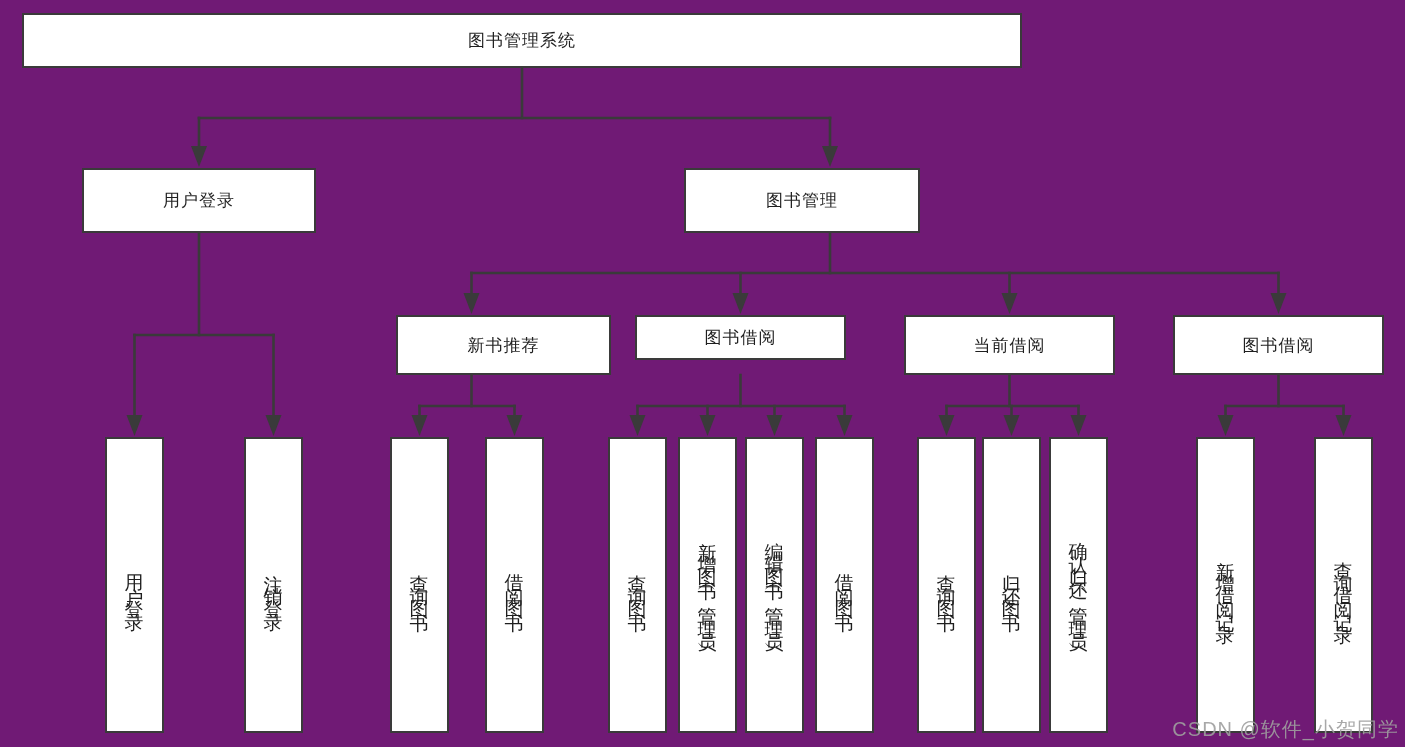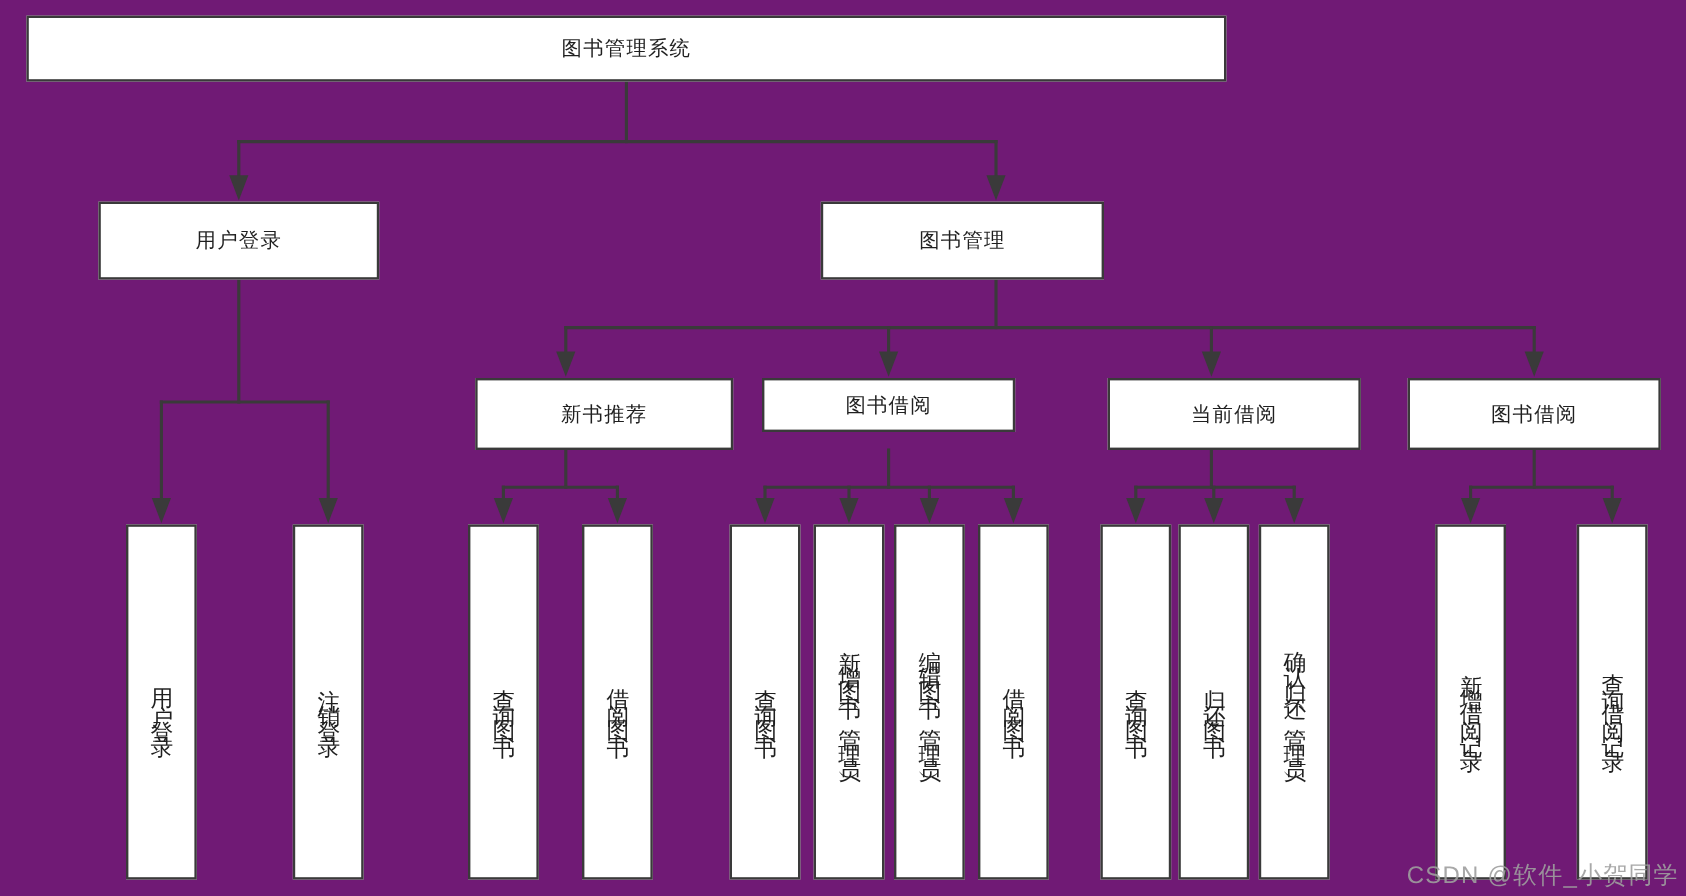--- a/index.html
+++ b/index.html
@@ -121,21 +121,21 @@
     <polygon points="1335.5,415 1351.5,415 1343.5,436" stroke="none"></polygon>
   </svg>
 
   <div class="node" style="left:22px; top:13px; width:1000px; height:55px;">图书管理系统</div>
 
   <div class="node" style="left:82px; top:168px; width:234px; height:65px;">用户登录</div>
   <div class="node" style="left:684px; top:168px; width:236px; height:65px;">图书管理</div>
 
   <div class="node" style="left:364px; top:315px; width:215px; height:60px;margin-left:32px;">新书推荐</div>
   <div class="node" style="left:635px; top:315px; width:211px; height:45px;">图书借阅</div>
-  <div class="node" style="left:904px; top:315px; width:211px; height:60px;margin-left:19px;">当前借阅</div>
+  <div class="node" style="left:904px; top:315px; width:211px; height:60px;">当前借阅</div>
   <div class="node" style="left:1173px; top:315px; width:211px; height:60px;">图书借阅</div>
 
   <div class="node leaf" style="left:105px; top:437px; width:59px; height:296px;">用户登录</div>
   <div class="node leaf" style="left:244px; top:437px; width:59px; height:296px;">注销登录</div>
 
   <div class="node leaf" style="left:390px; top:437px; width:59px; height:296px;">查询图书</div>
   <div class="node leaf" style="left:485px; top:437px; width:59px; height:296px;">借阅图书</div>
 
   <div class="node leaf" style="left:608px; top:437px; width:59px; height:296px;">查询图书</div>
   <div class="node leaf" style="left:678px; top:437px; width:59px; height:296px;">新增图书（管理员）</div>

